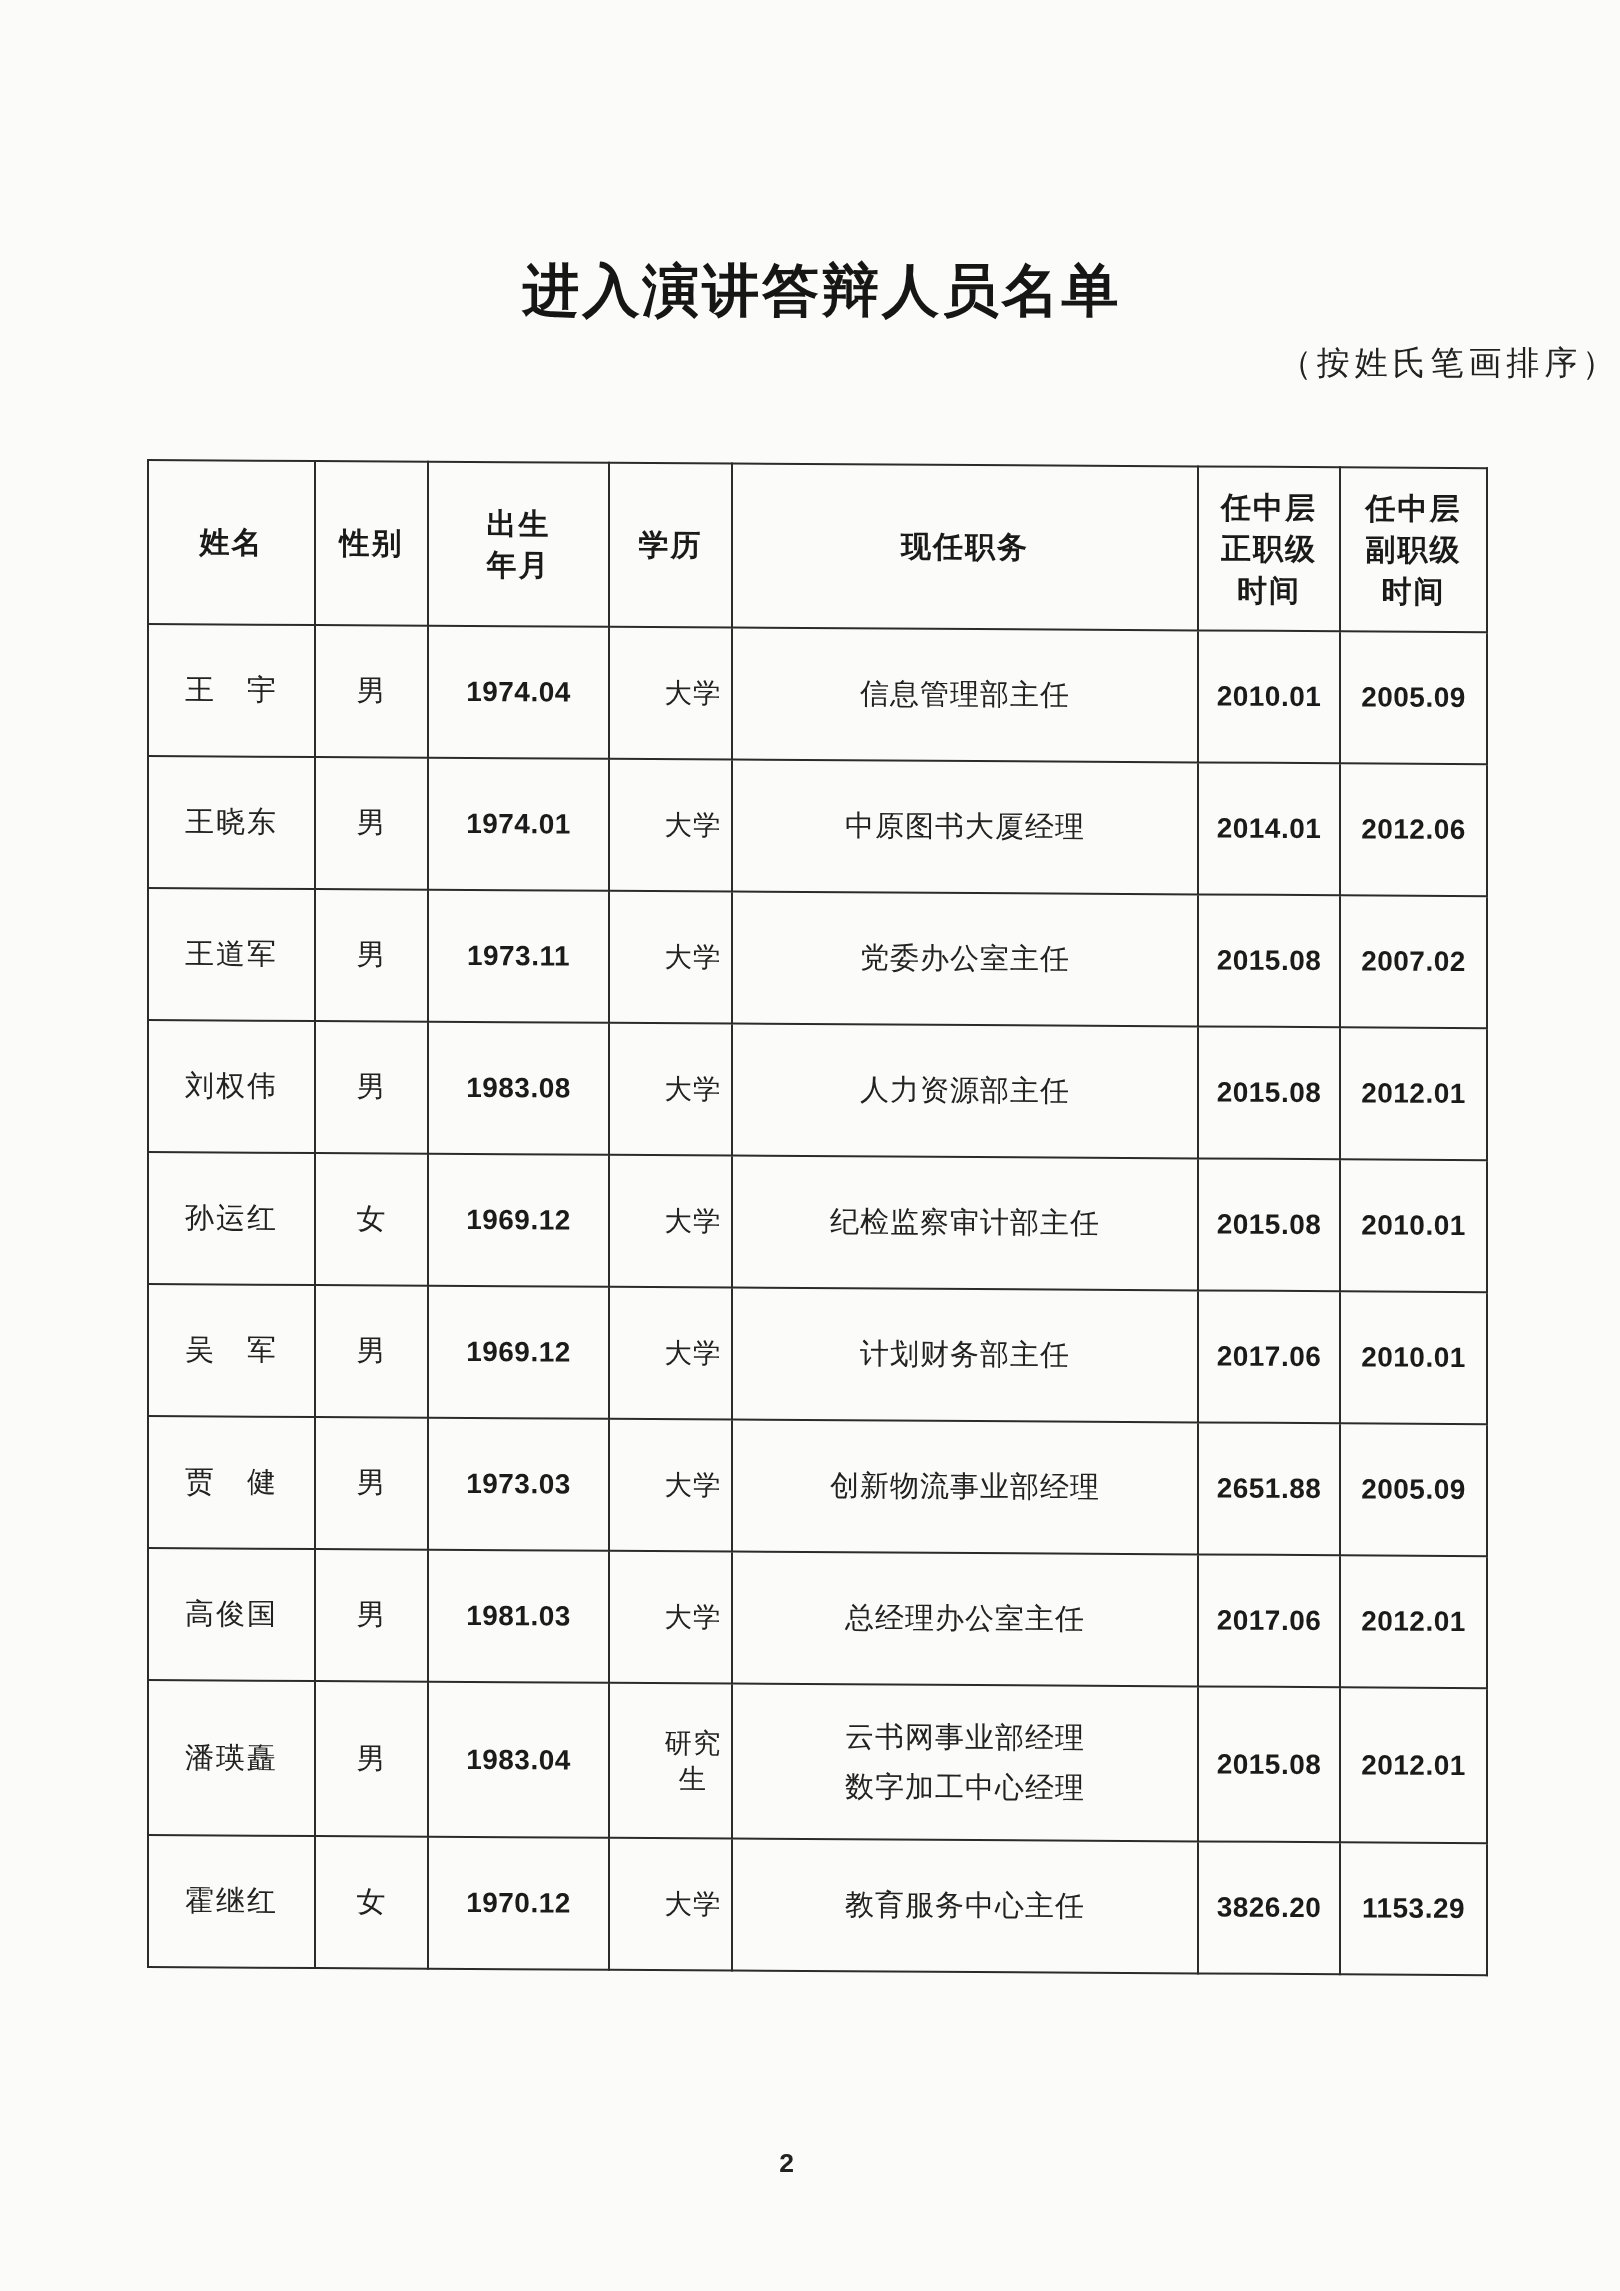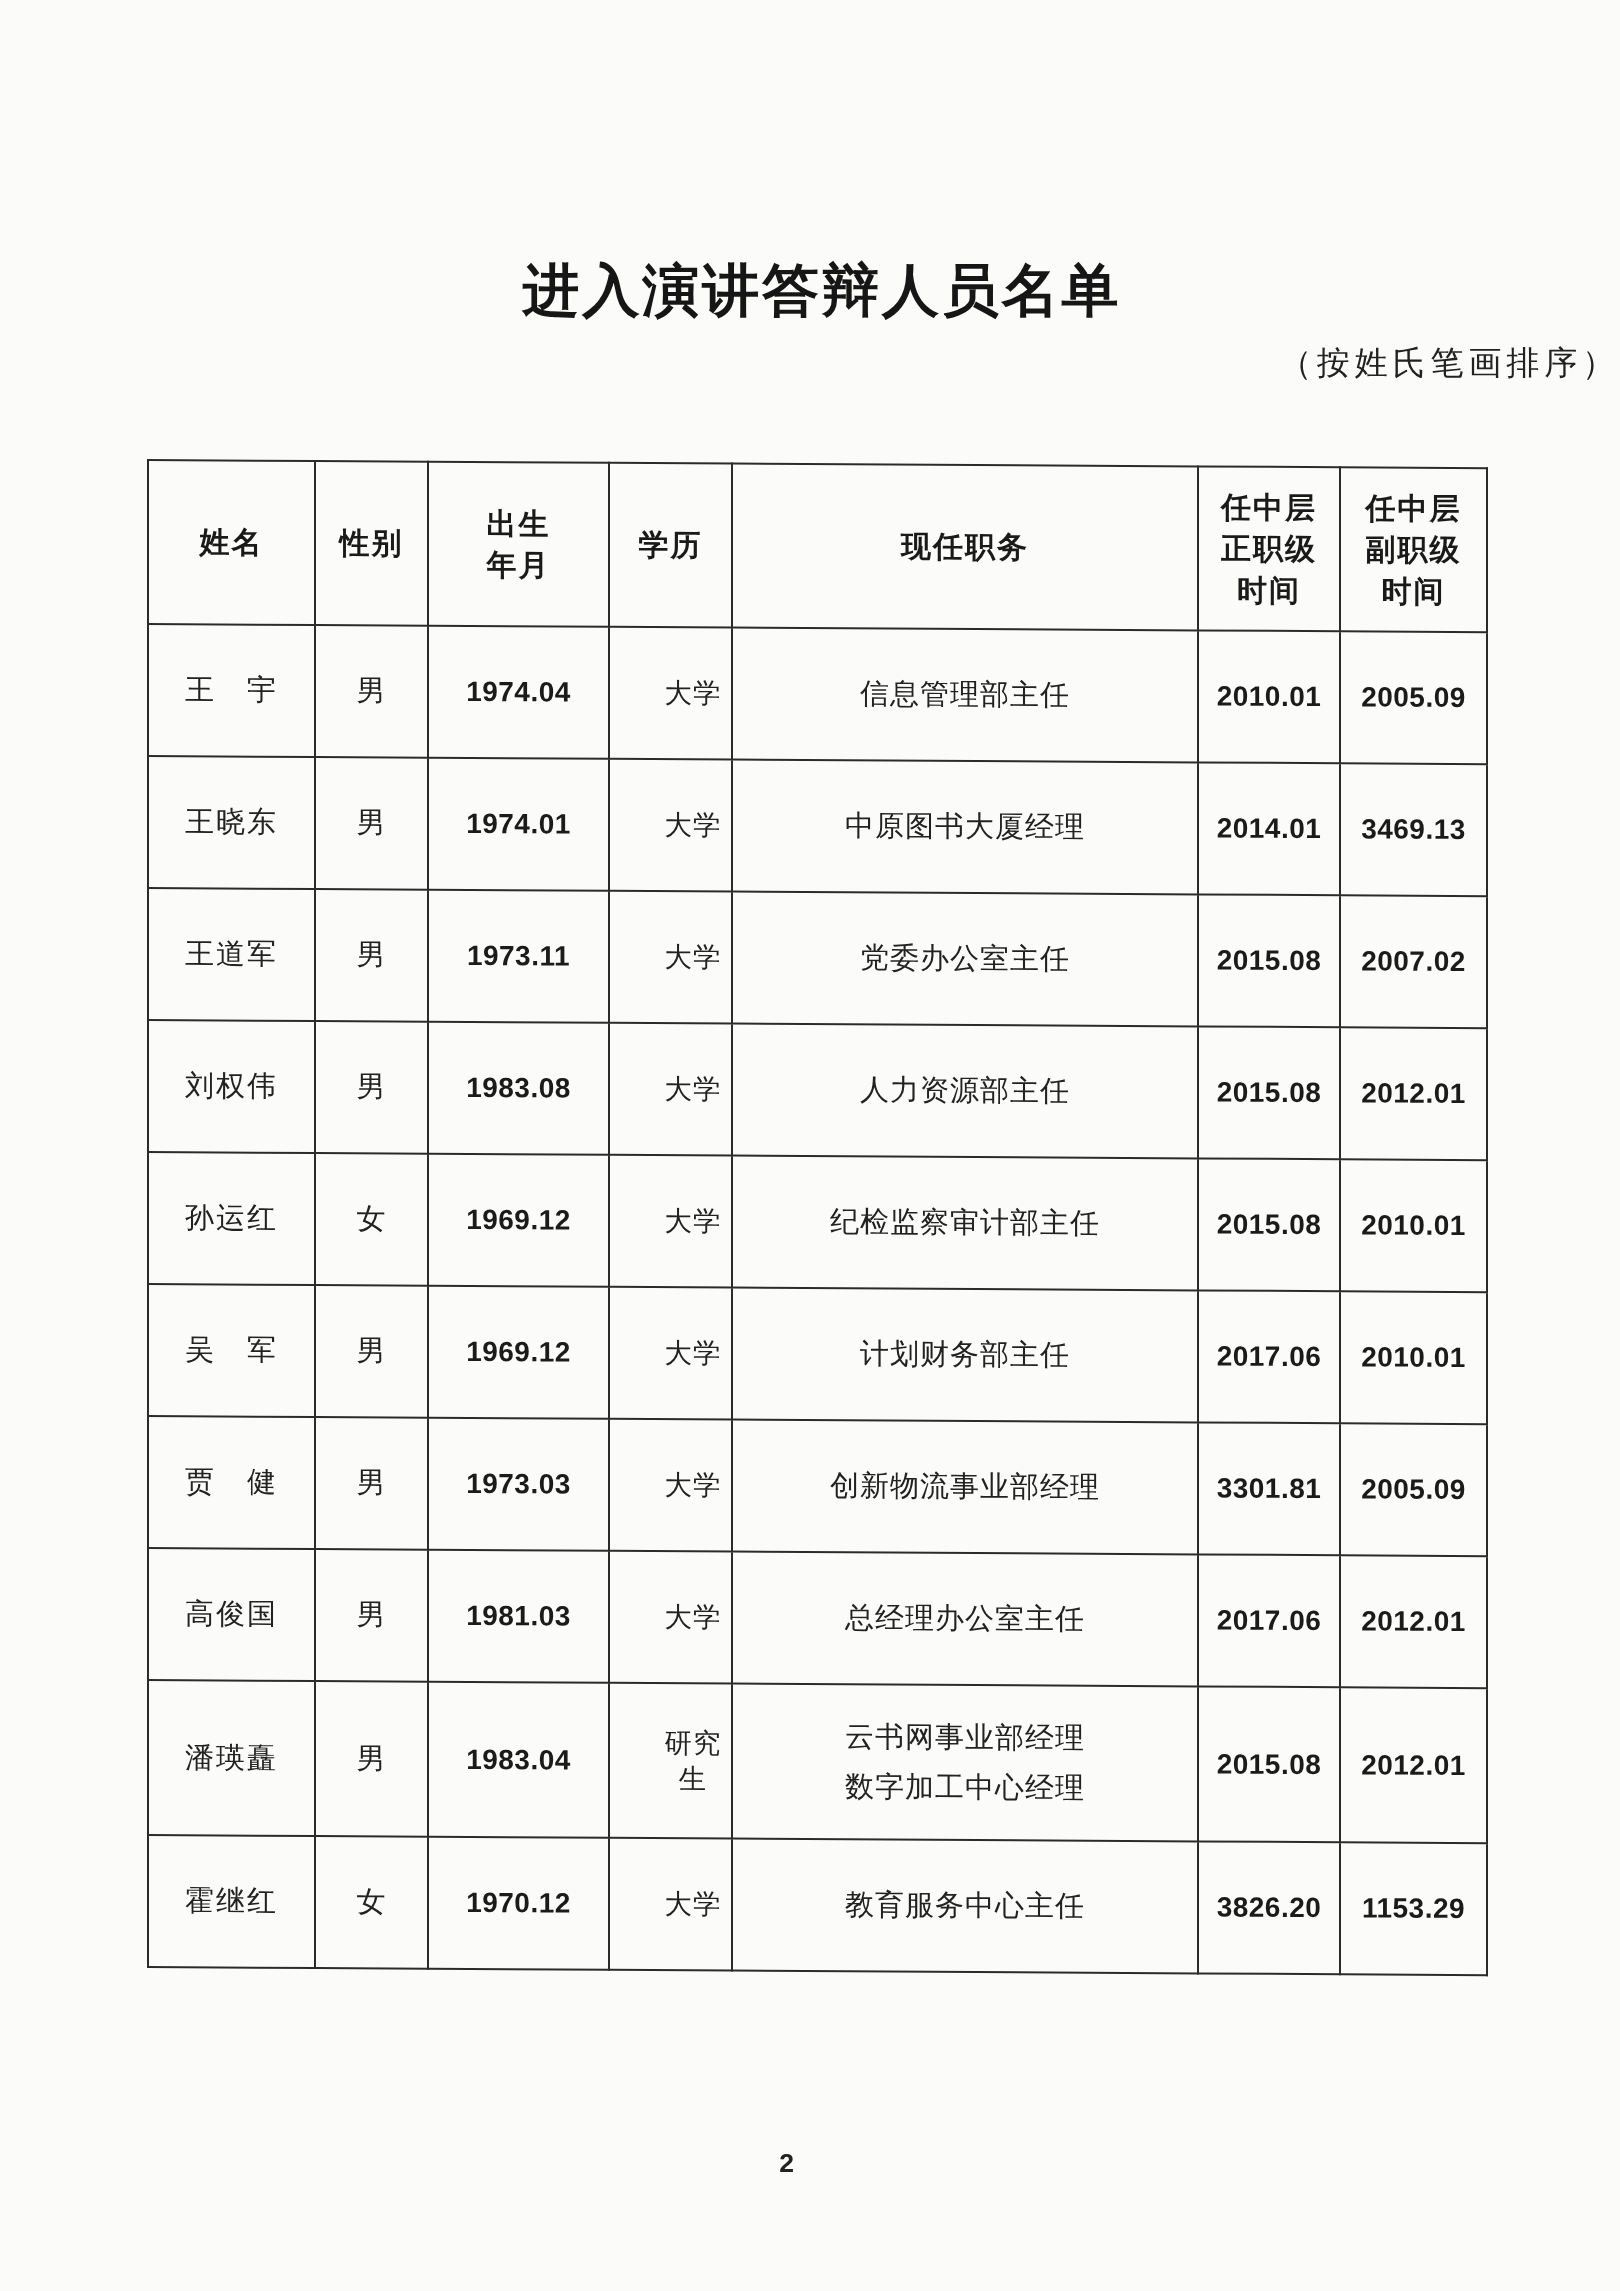--- a/index.html
+++ b/index.html
@@ -151,21 +151,21 @@
             <td class="zh edu">
               <div>大学</div>
             </td>
             <td class="zh pos">
               <div>中原图书大厦经理</div>
             </td>
             <td class="num">
               <div>2014.01</div>
             </td>
             <td class="num">
-              <div>3469.13</div>
+              <div>2012.06</div>
             </td>
           </tr>
           <tr>
             <td class="zh name">
               <div>王道军</div>
             </td>
             <td class="zh">
               <div>男</div>
             </td>
             <td class="num">
@@ -263,21 +263,21 @@
             <td class="num">
               <div>1973.03</div>
             </td>
             <td class="zh edu">
               <div>大学</div>
             </td>
             <td class="zh pos">
               <div>创新物流事业部经理</div>
             </td>
             <td class="num">
-              <div>3301.81</div>
+              <div>2651.88</div>
             </td>
             <td class="num">
               <div>2005.09</div>
             </td>
           </tr>
           <tr>
             <td class="zh name">
               <div>高俊国</div>
             </td>
             <td class="zh">

